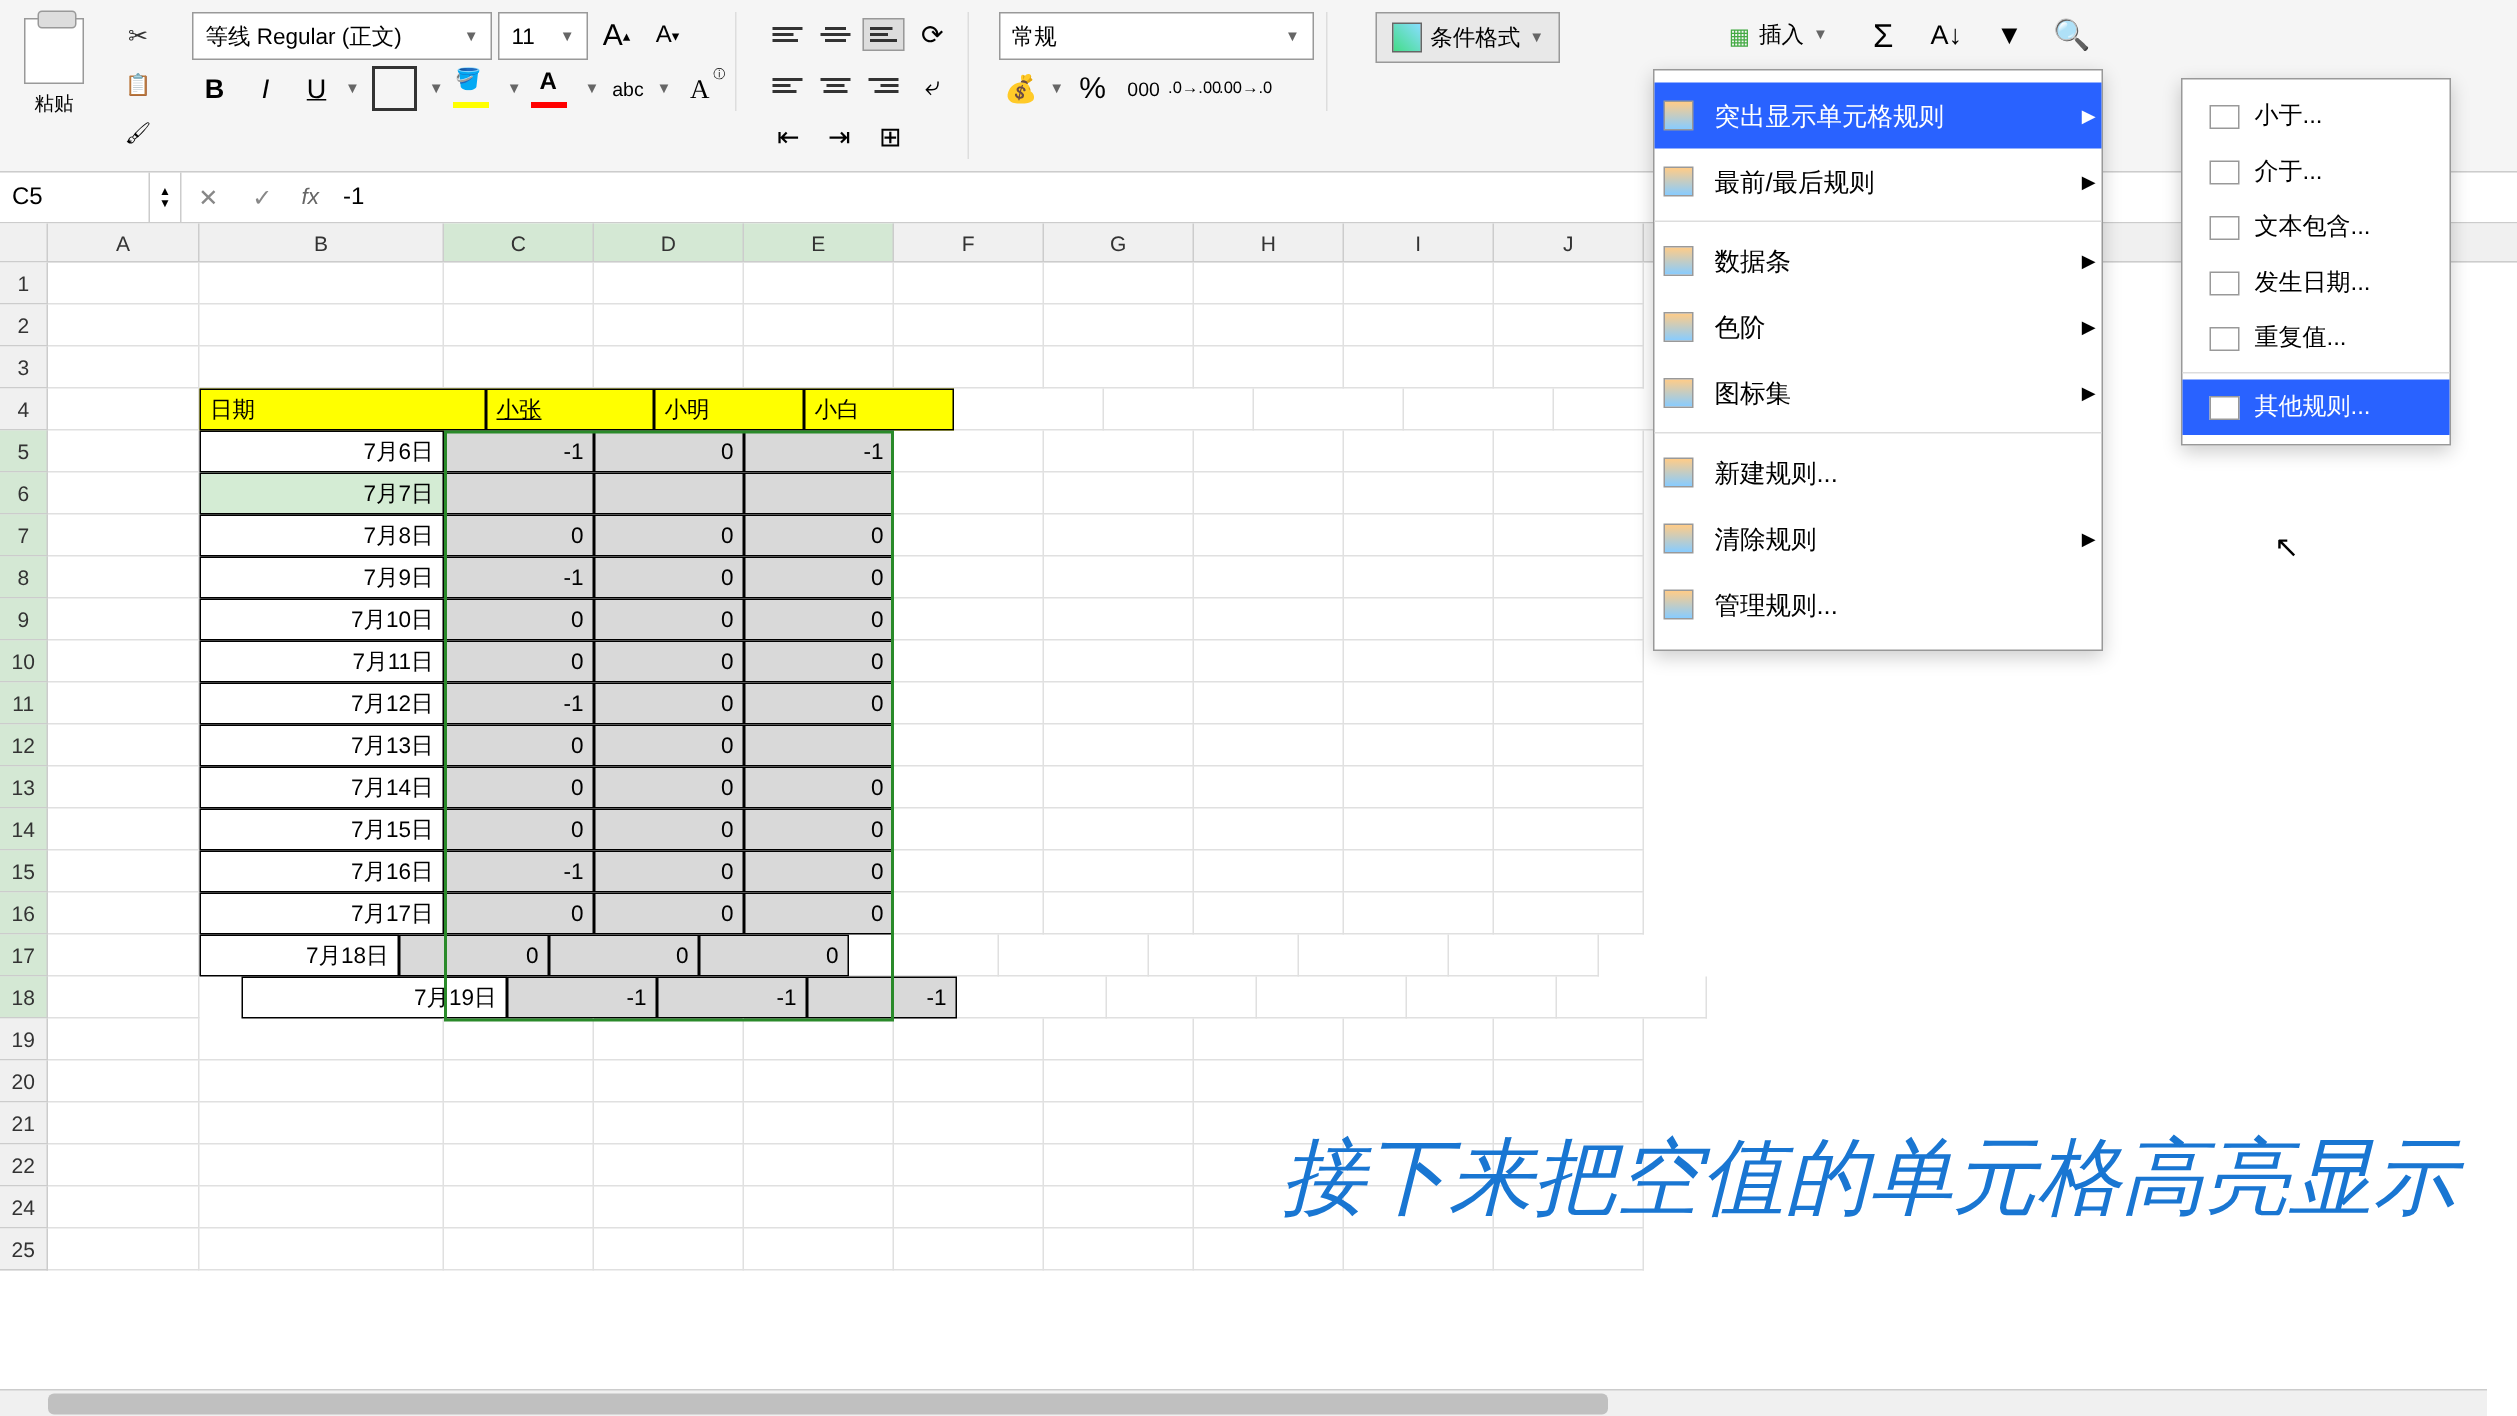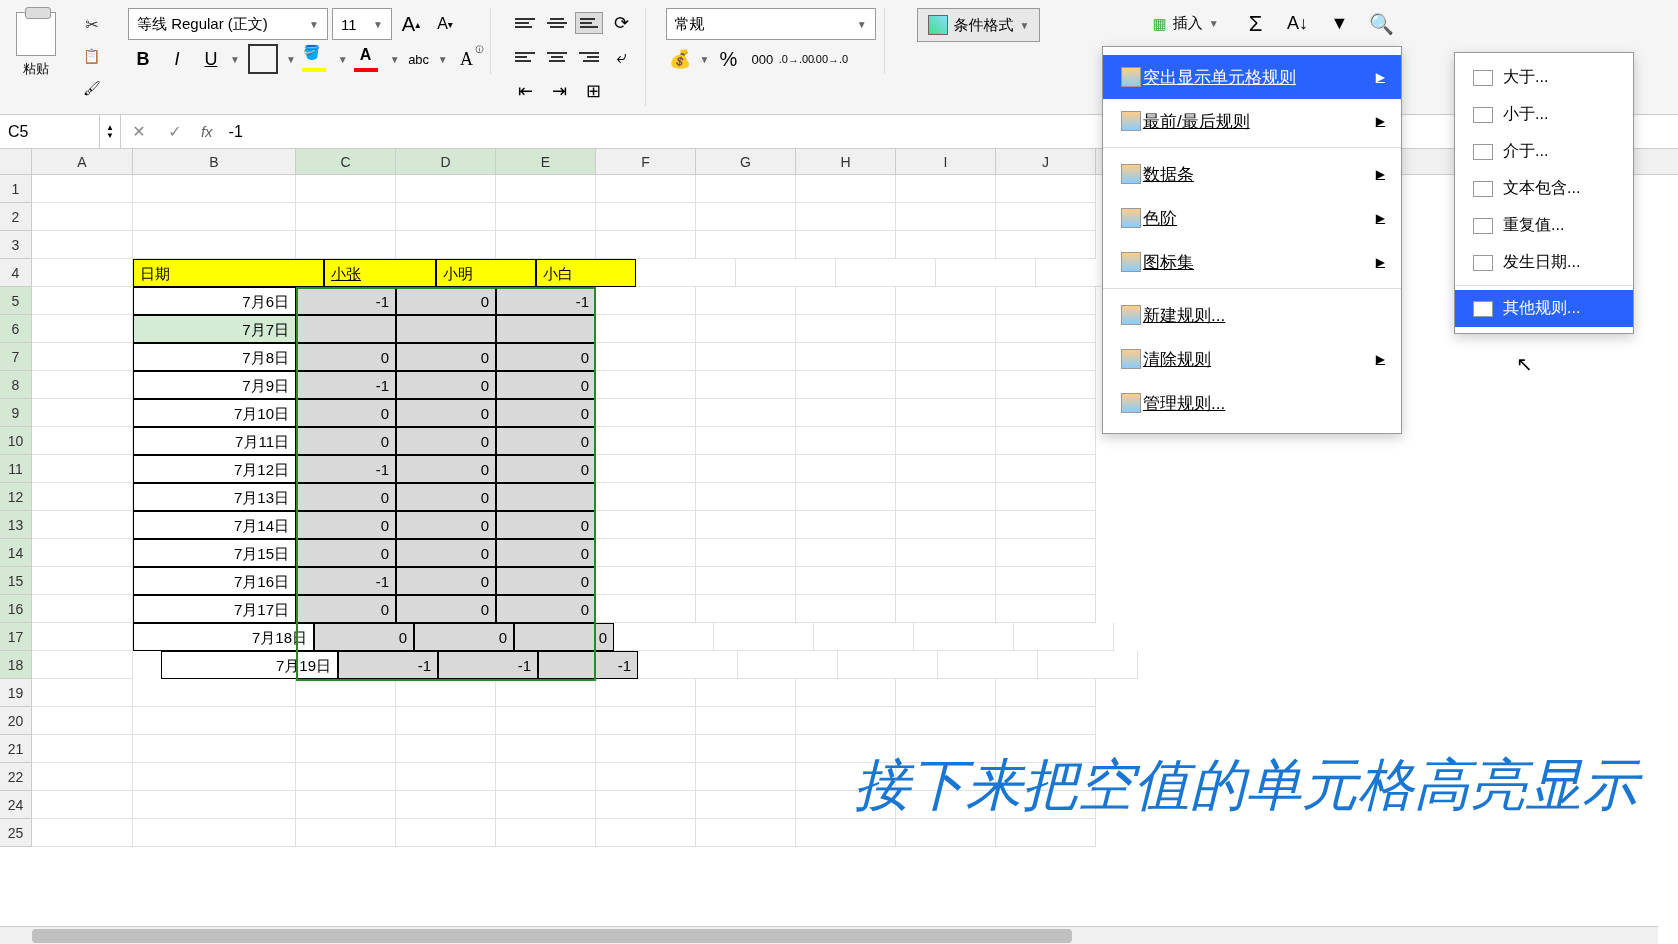--- a/index.html
+++ b/index.html
@@ -70,21 +70,21 @@
 .highlight-pink { background: #f4c4c4; }
 .highlight-green { background: #d4ecd4; }
 .selected-range { background: #d9d9d9; }
 .text-right { text-align: right; }
 
 .selection-border { position: absolute; border: 2px solid #2a8a2a; pointer-events: none; }
 
 .overlay-text { position: absolute; bottom: 120px; right: 40px; font-size: 56px; color: #1976d2; font-style: italic; font-weight: normal; }
 
 .context-menu { position: absolute; background: #fff; border: 1px solid #999; box-shadow: 0 4px 12px rgba(0,0,0,0.2); z-index: 100; min-width: 300px; padding: 8px 0; }
-.menu-item { padding: 10px 16px; display: flex; align-items: center; font-size: 17px; cursor: pointer; position: relative; text-decoration: underline; }
+.menu-item { padding: 10px 4px; display: flex; align-items: center; gap: 12px; font-size: 17px; cursor: pointer; position: relative; }
 .menu-item.highlighted { background: #2962ff; color: #fff; }
 .menu-icon { width: 24px; height: 24px; display: flex; align-items: center; justify-content: center; }
 .menu-arrow { margin-left: auto; font-size: 12px; }
 .menu-divider { height: 1px; background: #ddd; margin: 4px 0; }
 
 .submenu { position: absolute; background: #fff; border: 1px solid #999; box-shadow: 0 4px 12px rgba(0,0,0,0.2); z-index: 101; min-width: 180px; padding: 6px 0; }
 .submenu-item { padding: 8px 18px; display: flex; align-items: center; gap: 10px; font-size: 16px; cursor: pointer; }
 .submenu-item.highlighted { background: #2962ff; color: #fff; }
 .submenu-icon { width: 20px; height: 16px; border: 1px solid #999; background: #fff; font-size: 9px; display: flex; align-items: center; justify-content: center; }
 
@@ -451,21 +451,21 @@
         <div class="cell table-cell text-right selected-range" style="width: 100px;">0</div>
         <div class="cell" style="width: 100px;"></div>
         <div class="cell" style="width: 100px;"></div>
         <div class="cell" style="width: 100px;"></div>
         <div class="cell" style="width: 100px;"></div>
         <div class="cell" style="width: 100px;"></div>
       </div>
       <div class="row">
         <div class="row-h sel">17</div>
         <div class="cell" style="width: 101px;"></div>
-        <div class="cell table-cell text-right" style="width: 181px;">7月18日</div>
+        <div class="cell table-cell text-right" style="width: 133px;">7月18日</div>
         <div class="cell table-cell text-right selected-range" style="width: 100px;">0</div>
         <div class="cell table-cell text-right selected-range" style="width: 100px;">0</div>
         <div class="cell table-cell text-right selected-range" style="width: 100px;">0</div>
         <div class="cell" style="width: 100px;"></div>
         <div class="cell" style="width: 100px;"></div>
         <div class="cell" style="width: 100px;"></div>
         <div class="cell" style="width: 100px;"></div>
         <div class="cell" style="width: 100px;"></div>
       </div>
       <div class="row">
@@ -617,41 +617,37 @@
     <div class="menu-item">
       <div class="menu-icon">
         <div style="width:20px;height:20px;border:1px solid #999;background:linear-gradient(#fc8,#8cf)"></div>
       </div>
       <span>管理规则...</span>
     </div>
   </div>
 <div class="submenu" id="menu2" style="top:52px;left:1454px">
     <div class="submenu-item">
       <div class="submenu-icon"></div>
-      <span>大于...</span>
-    </div>
-    <div class="submenu-item">
-      <div class="submenu-icon"></div>
       <span>小于...</span>
     </div>
     <div class="submenu-item">
       <div class="submenu-icon"></div>
       <span>介于...</span>
     </div>
     <div class="submenu-item">
       <div class="submenu-icon"></div>
       <span>文本包含...</span>
     </div>
     <div class="submenu-item">
       <div class="submenu-icon"></div>
-      <span>重复值...</span>
+      <span>发生日期...</span>
     </div>
     <div class="submenu-item">
       <div class="submenu-icon"></div>
-      <span>发生日期...</span>
+      <span>重复值...</span>
     </div>
     <div class="menu-divider"></div>
     <div class="submenu-item highlighted">
       <div class="submenu-icon"></div>
       <span>其他规则...</span>
     </div>
   </div>
 
 <div class="overlay-text">接下来把空值的单元格高亮显示</div>
 

